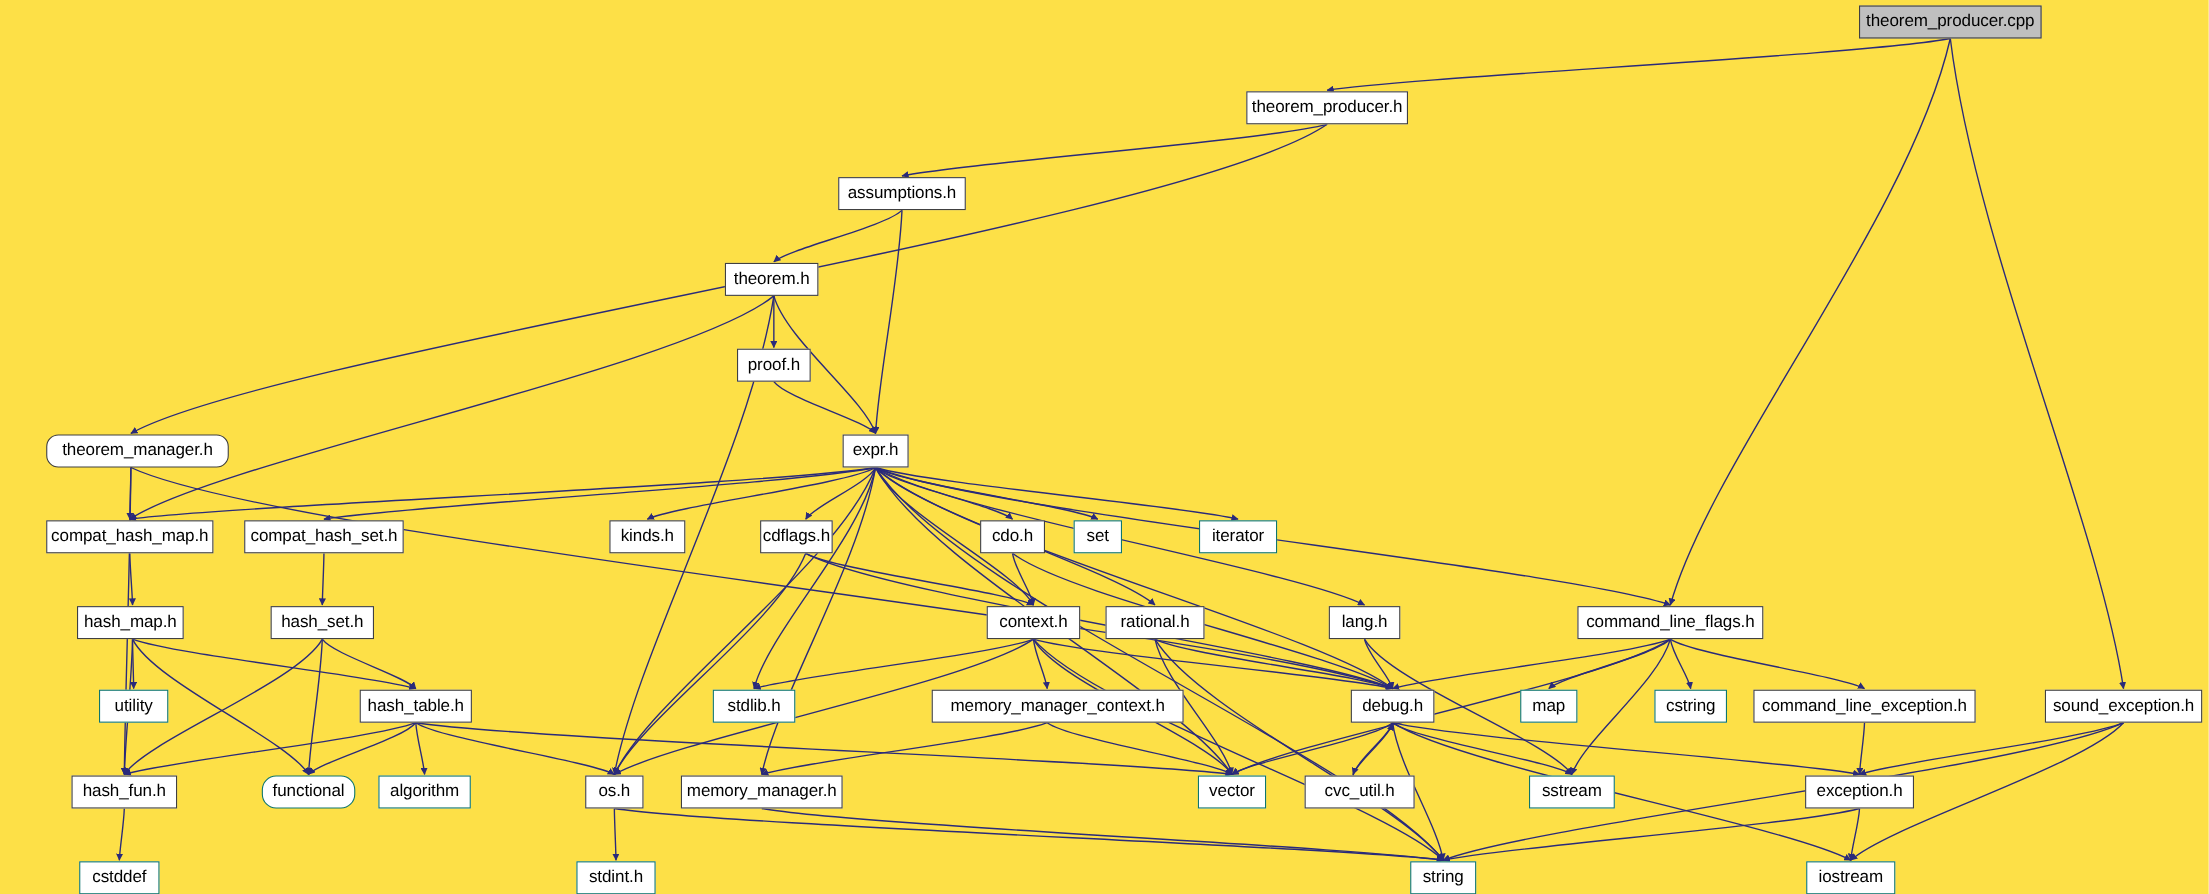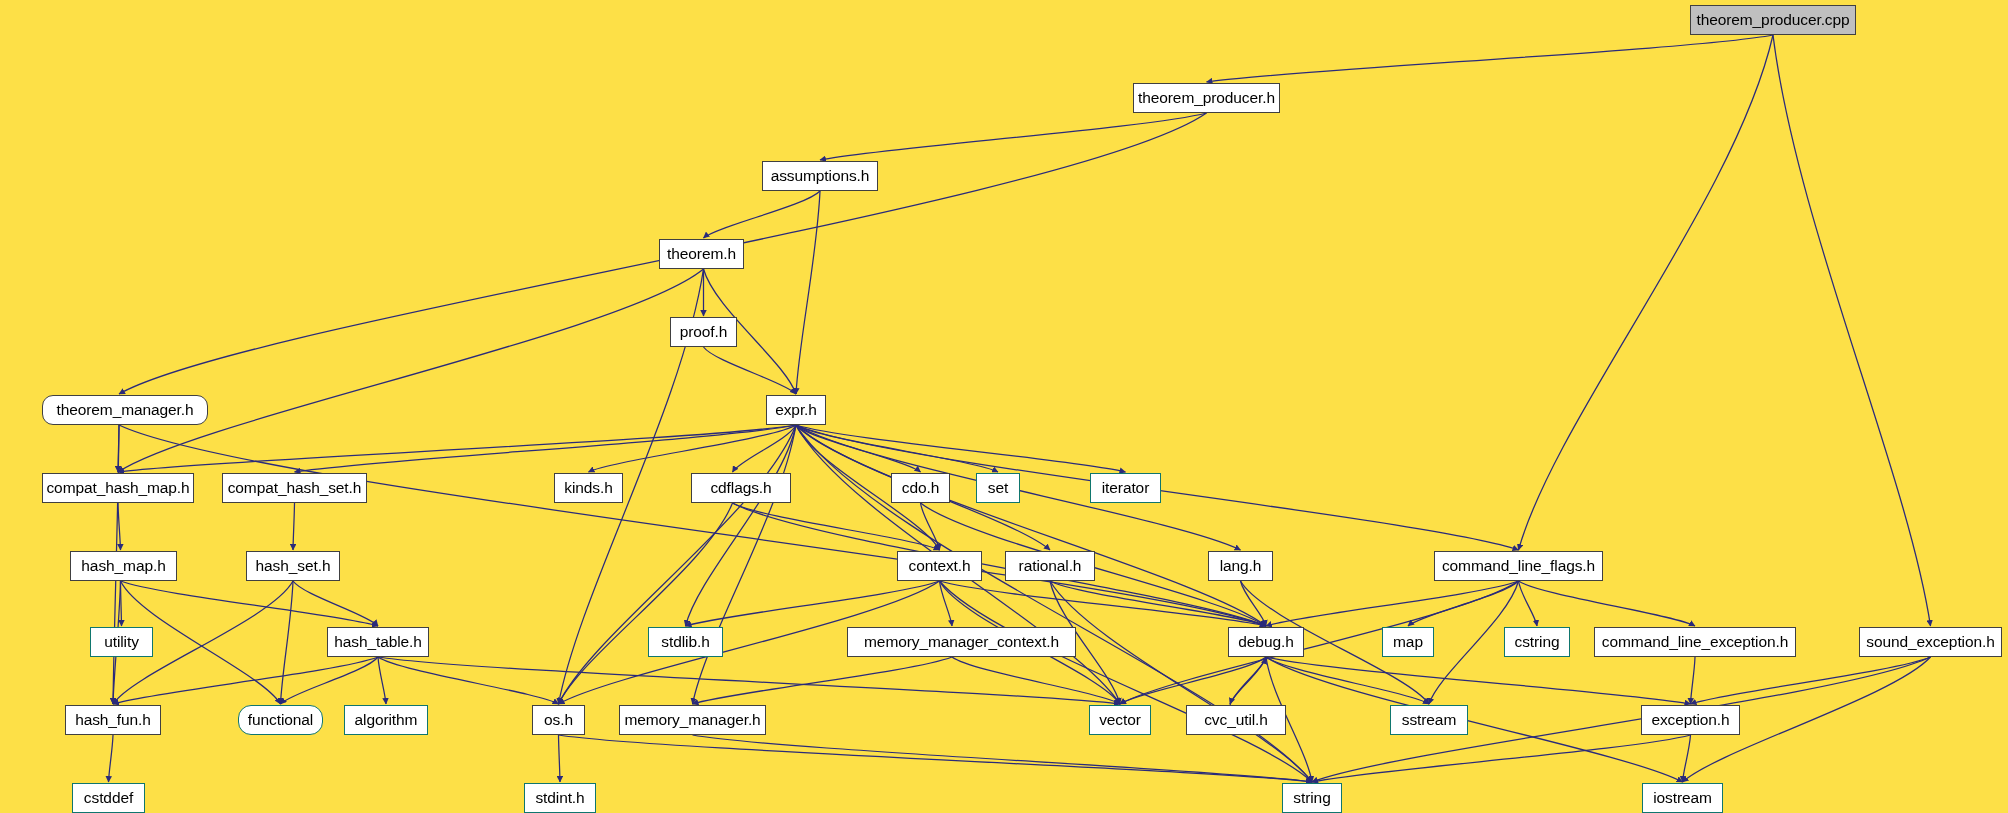--- a/index.html
+++ b/index.html
@@ -154,33 +154,33 @@
       </div>
       <div class="node local" style="left: 42px; top: 473px; width: 152px;">
         <span class="node-label">compat_hash_map.h</span>
       </div>
       <div class="node local" style="left: 222px; top: 473px; width: 145px;">
         <span class="node-label">compat_hash_set.h</span>
       </div>
       <div class="node local" style="left: 554px; top: 473px; width: 69px;">
         <span class="node-label">kinds.h</span>
       </div>
-      <div class="node local" style="left: 691px; top: 473px; width: 100px;">
+      <div class="node local" style="left: 691px; top: 473px; width: 66px;">
         <span class="node-label">cdflags.h</span>
       </div>
       <div class="node local" style="left: 891px; top: 473px; width: 59px;">
         <span class="node-label">cdo.h</span>
       </div>
       <div class="node system" style="left: 976px; top: 473px; width: 44px;">
         <span class="node-label">set</span>
       </div>
       <div class="node system" style="left: 1090px; top: 473px; width: 71px;">
         <span class="node-label">iterator</span>
       </div>
-      <div class="node local" style="left: 70px; top: 551px; width: 107px;">
+      <div class="node local" style="left: 70px; top: 551px; width: 97px;">
         <span class="node-label">hash_map.h</span>
       </div>
       <div class="node local" style="left: 246px; top: 551px; width: 94px;">
         <span class="node-label">hash_set.h</span>
       </div>
       <div class="node local" style="left: 897px; top: 551px; width: 85px;">
         <span class="node-label">context.h</span>
       </div>
       <div class="node local" style="left: 1005px; top: 551px; width: 90px;">
         <span class="node-label">rational.h</span>

